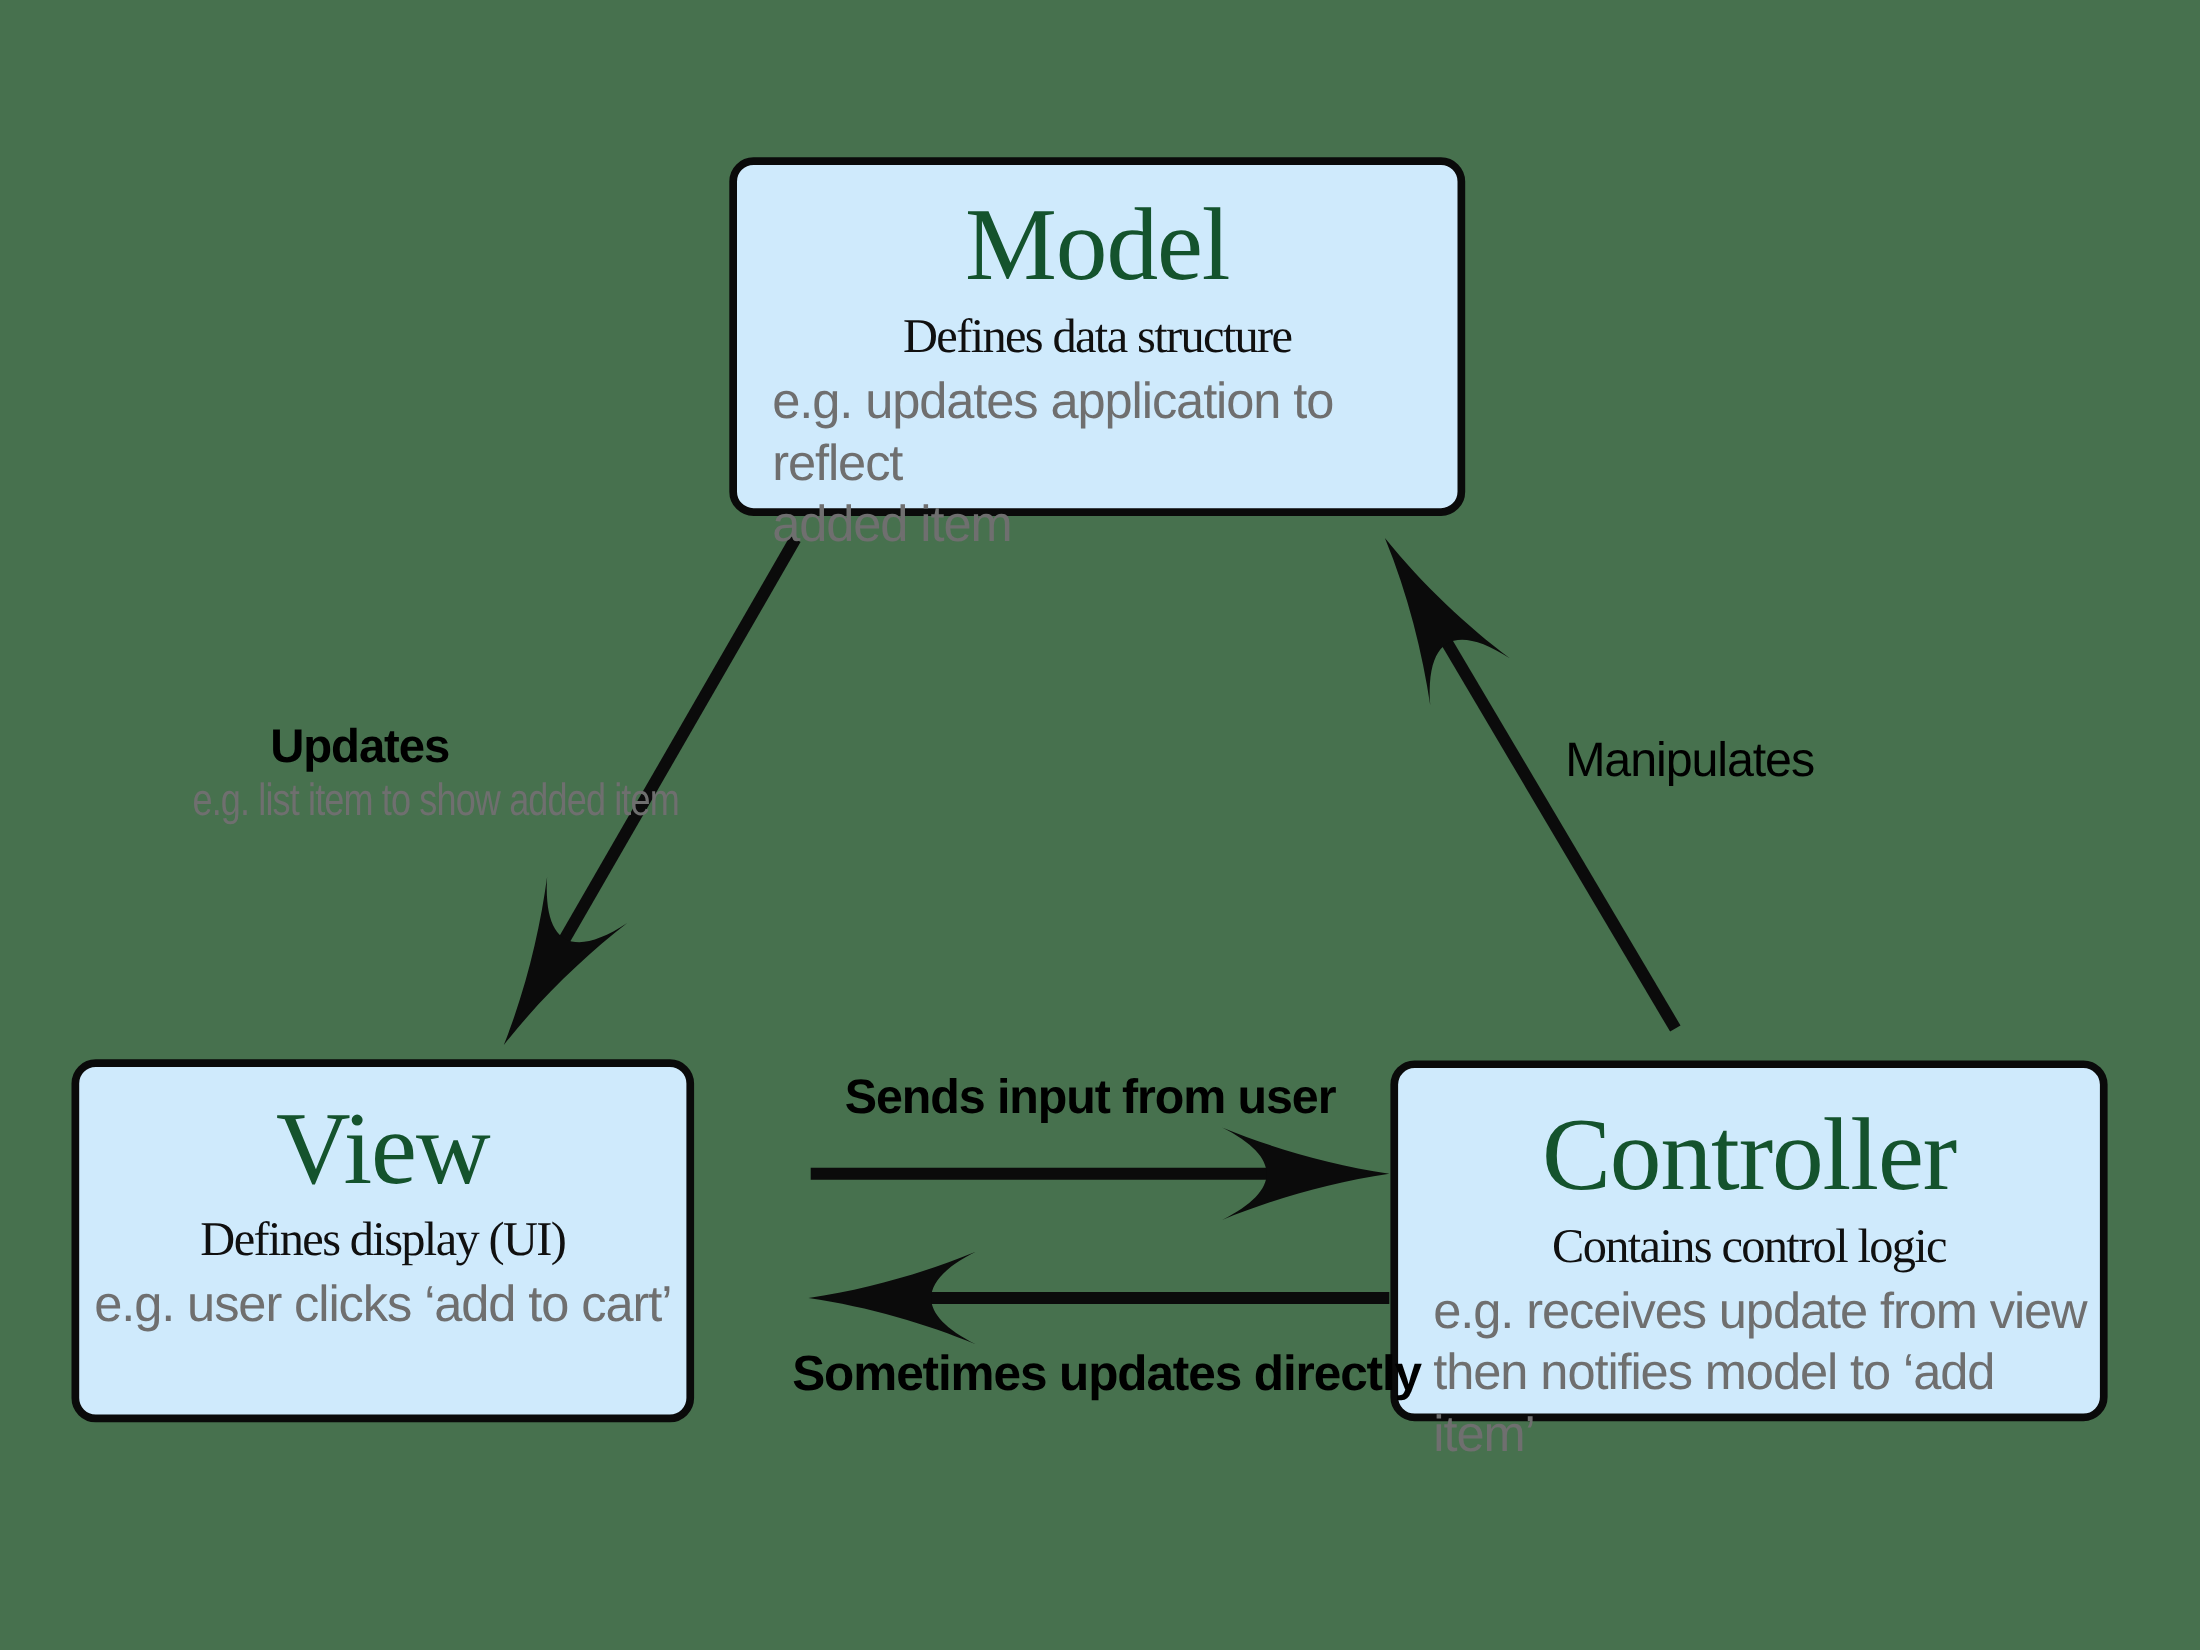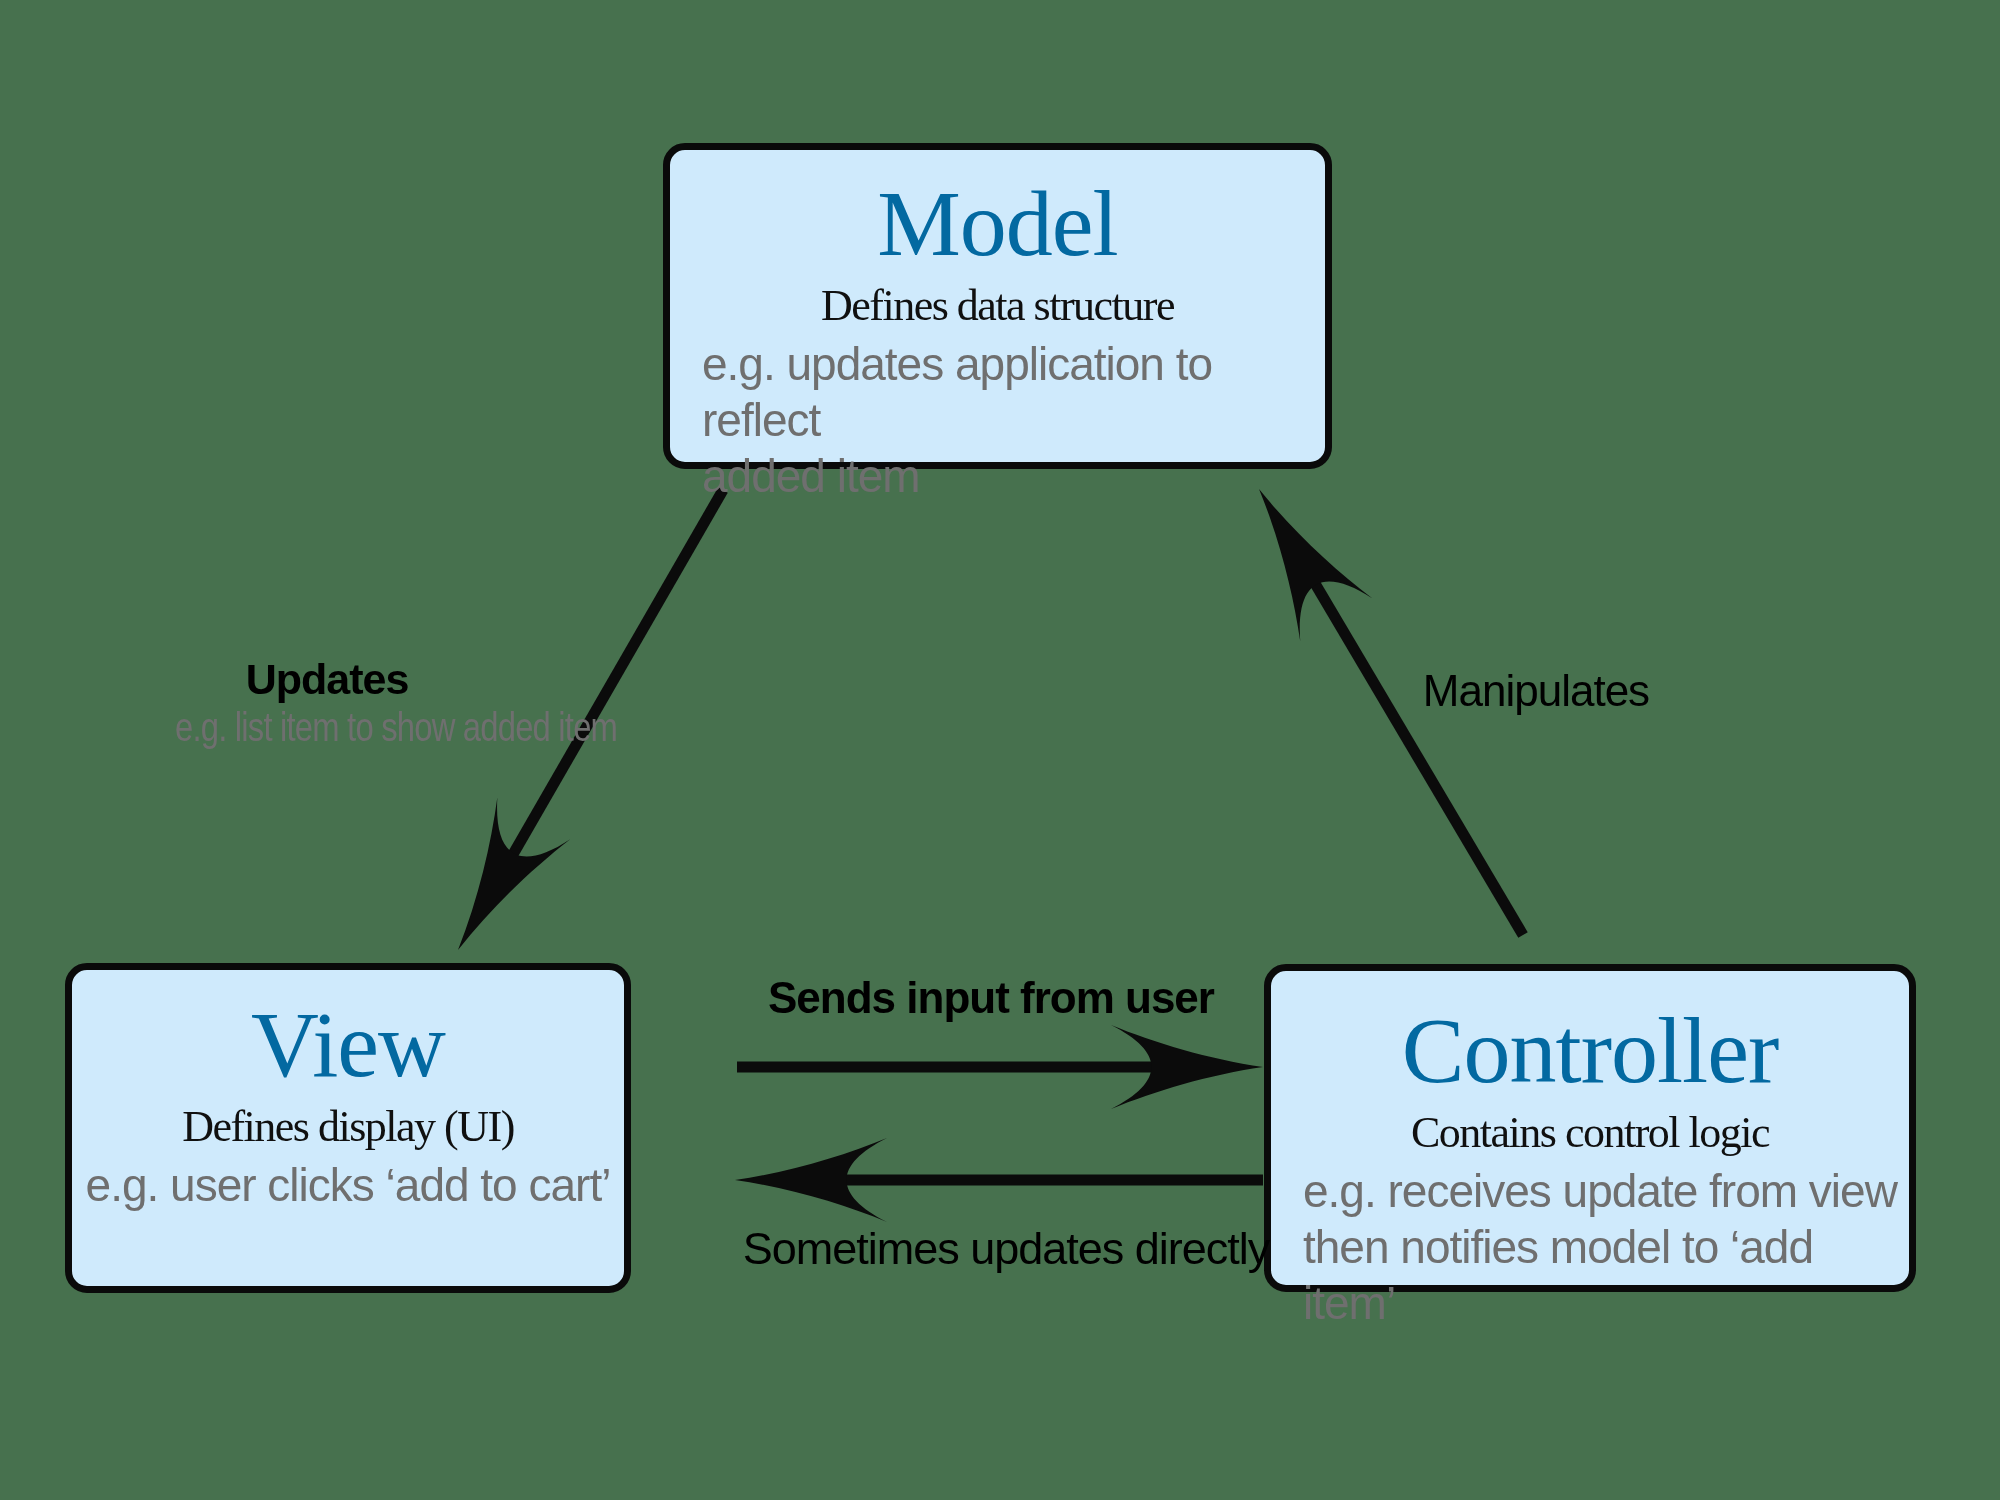--- a/index.html
+++ b/index.html
@@ -31,21 +31,21 @@
     text-align:center;
   }
   #box-model{left:663px;top:143px;width:669px;height:326px;padding-top:26px;}
   #box-view{left:65px;top:963px;width:566px;height:330px;padding-top:27px;}
   #box-controller{left:1264px;top:964px;width:652px;height:328px;padding-top:32px;}
 
   .box-title{
     font-family:"Liberation Serif", serif;
     font-size:94px;
     line-height:1.02;
-    color:#0369a1;
+    color:#14532d;
     letter-spacing:-1px;
   }
   .box-subtitle{
     font-size:44px;
     font-weight:500;
     color:var(--black-text);
     letter-spacing:-1.5px;
     margin-top:8px;
     font-family:Liberation Serif, serif;
   }
@@ -64,21 +64,21 @@
     color:#000000;
     letter-spacing:-1px;
   }
   #label-updates{left:327px;top:655px;font-size:43px;font-weight:700;transform:translateX(-50%);}
   #label-updates-sub{
     left:175px;top:704px;font-size:41px;color:var(--gray-text);
     transform:scaleX(0.8);transform-origin:left top;letter-spacing:-1px;
   }
   #label-manipulates{left:1536px;top:666px;font-size:44px;font-weight:400;transform:translateX(-50%);text-align:center;}
   #label-sends{left:991px;top:973px;font-size:44px;font-weight:700;transform:translateX(-50%);}
-  #label-sometimes{left:1006px;top:1223px;font-size:45px;font-weight:400;transform:translateX(-50%);}
+  #label-sometimes{left:1006px;top:1223px;font-size:45px;font-weight:700;transform:translateX(-50%);}
 </style>
 </head>
 <body>
 
 <div id="canvas">
 
   <svg id="arrows" viewBox="0 0 2000 1500" xmlns="http://www.w3.org/2000/svg" aria-hidden="true">
     <g>
       <line class="shaft" x1="723" y1="490" x2="508" y2="863"></line>
       <path class="head" transform="translate(458,950) rotate(119.9)" d="M 0 0 C -55 -8 -108 -24 -152 -42 C -98 -15 -98 15 -152 42 C -108 24 -55 8 0 0 Z"></path>

